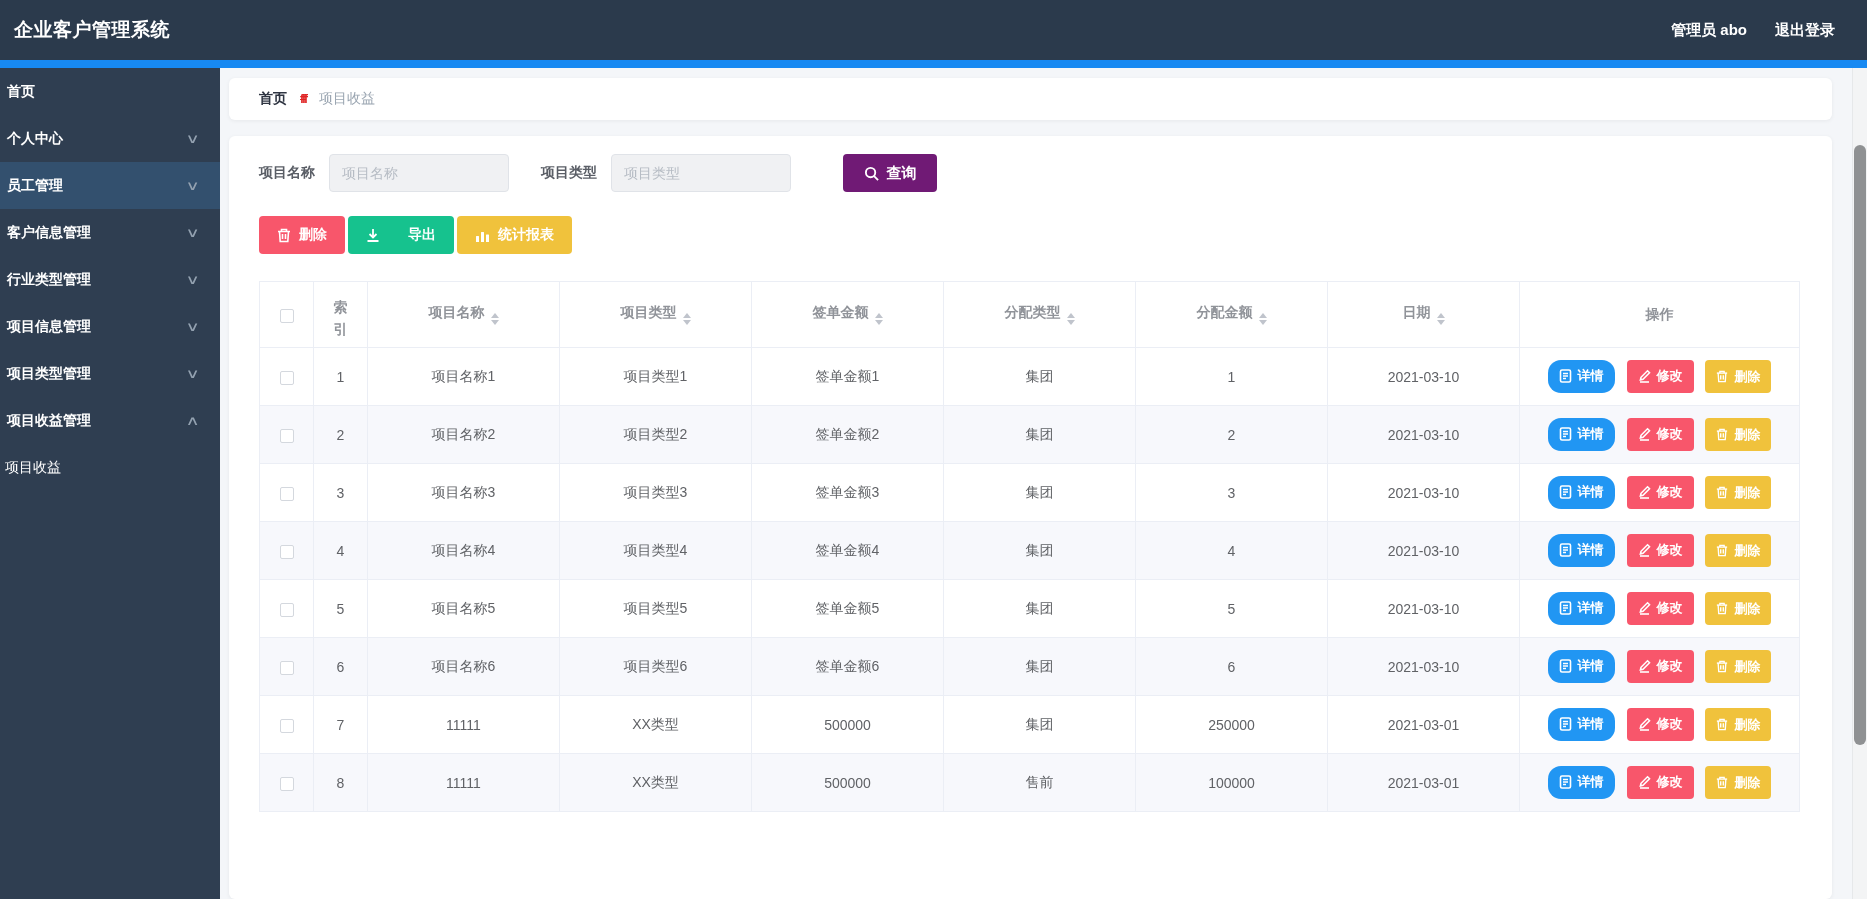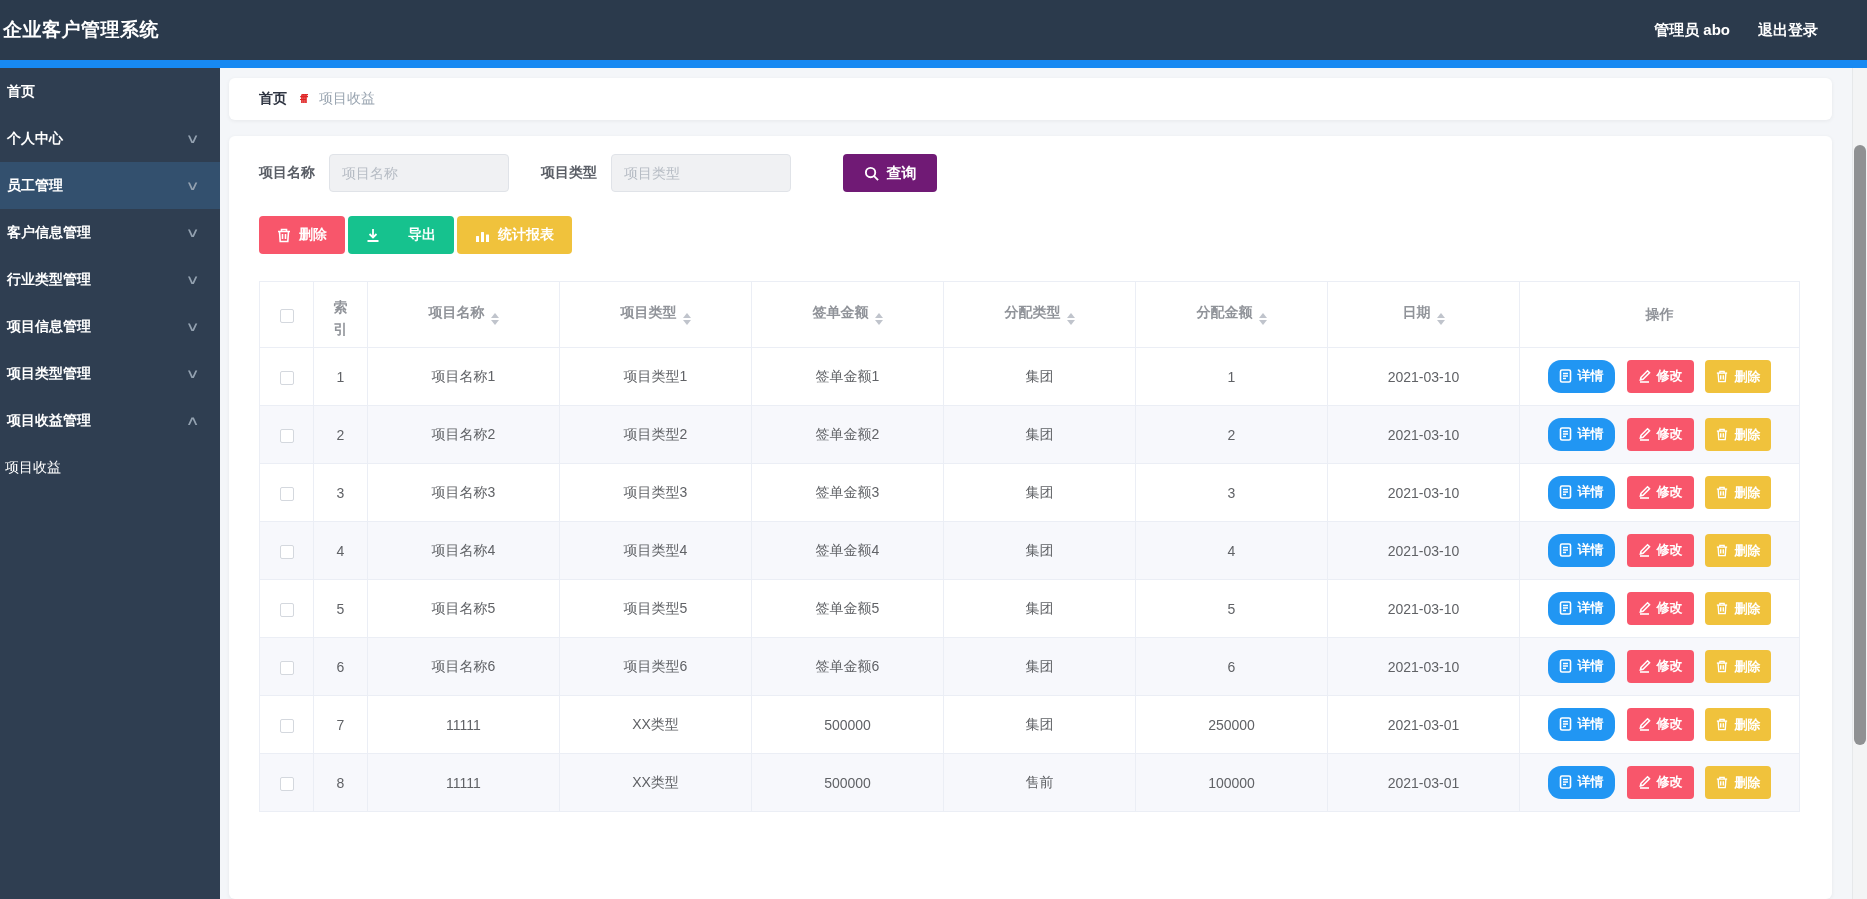--- a/index.html
+++ b/index.html
@@ -3,22 +3,22 @@
 <meta charset="utf-8">
 <style>
   * { box-sizing: border-box; }
   html,body { margin:0; padding:0; }
   body { font-family: "Liberation Sans", "DejaVu Sans", sans-serif; }
   .stage { position:relative; width:1867px; height:899px; overflow:hidden; background:#f4f6f9; }
 
   
   .topbar { position:absolute; top:0; left:0; right:0; height:60px; background:#2b3a4c;
             display:flex; align-items:center; justify-content:space-between; z-index:5; }
-  .topbar .title { color:#fff; font-size:19px; font-weight:bold; padding-left:3px; letter-spacing:0.5px;font-family:Liberation Serif, serif; }
-  .topbar .right { display:flex; gap:28px; color:#fff; font-size:15px; font-weight:bold; padding-right:49px; }
+  .topbar .title { color:#fff; font-size:19px; font-weight:bold; padding-left:14px; letter-spacing:0.5px;font-family:Liberation Serif, serif; }
+  .topbar .right { display:flex; gap:28px; color:#fff; font-size:15px; font-weight:bold; padding-right:32px; }
   .topbar .right span { cursor:pointer; }
   .strip { position:absolute; top:60px; left:0; right:0; height:8px; background:#1789f2; z-index:4; }
 
   
   .sidebar { position:absolute; top:68px; left:0; width:220px; bottom:0; background:#2f3e51; z-index:3; }
   .side-item { height:47px; display:flex; align-items:center; justify-content:space-between;
                padding:0 22px 0 7px; color:#fff; font-size:14px; font-weight:bold; cursor:pointer; }
   .side-item .chev { color:#93a1b0; font-size:13px; font-weight:normal; transform:scaleX(1.5); }
   .side-item[data-state="active"] { background:#33506e; }
   .side-item[data-state="submenu"] { padding-left:5px; font-weight:normal; }

